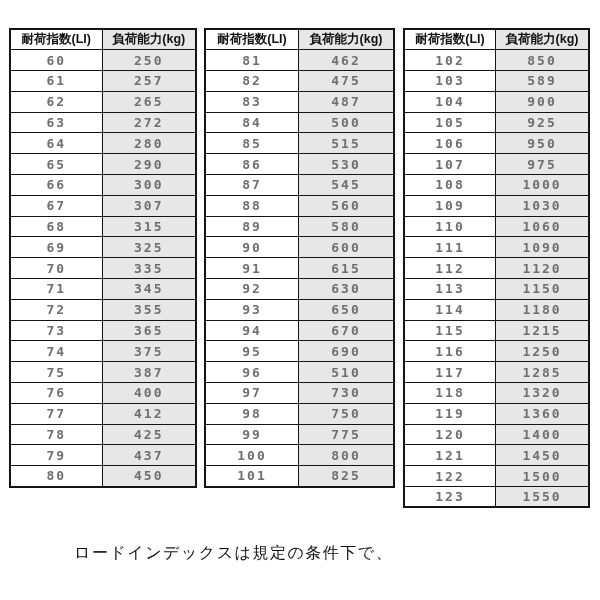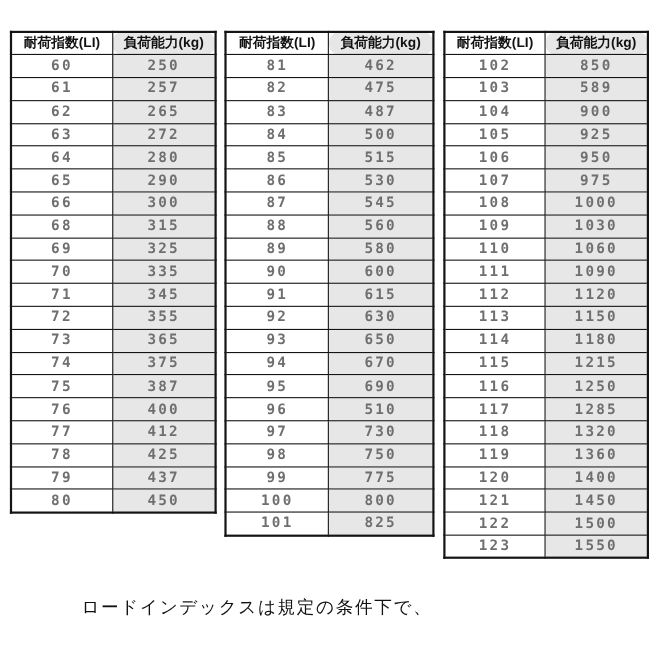--- a/index.html
+++ b/index.html
@@ -33,21 +33,20 @@
     padding:0;
     overflow:hidden;
     white-space:nowrap;
   }
   .li-table th{
     font-size:12.5px;
     font-weight:bold;
     color:var(--ink);
     letter-spacing:0px;
     font-family:"Liberation Sans","DejaVu Sans",sans-serif;
-    border-radius:10px;
   }
   .li-table td{
     font-family:"DejaVu Sans Mono","Liberation Mono",monospace;
     font-size:13px;
     font-weight:bold;
     color:var(--numgray);
     letter-spacing:2px;
   }
   
   .li-table th:nth-child(2),
@@ -106,20 +105,24 @@
       </tr>
       <tr>
         <td>65</td>
         <td>290</td>
       </tr>
       <tr>
         <td>66</td>
         <td>300</td>
       </tr>
       <tr>
+        <td>67</td>
+        <td>307</td>
+      </tr>
+      <tr>
         <td>68</td>
         <td>315</td>
       </tr>
       <tr>
         <td>69</td>
         <td>325</td>
       </tr>
       <tr>
         <td>70</td>
         <td>335</td>

